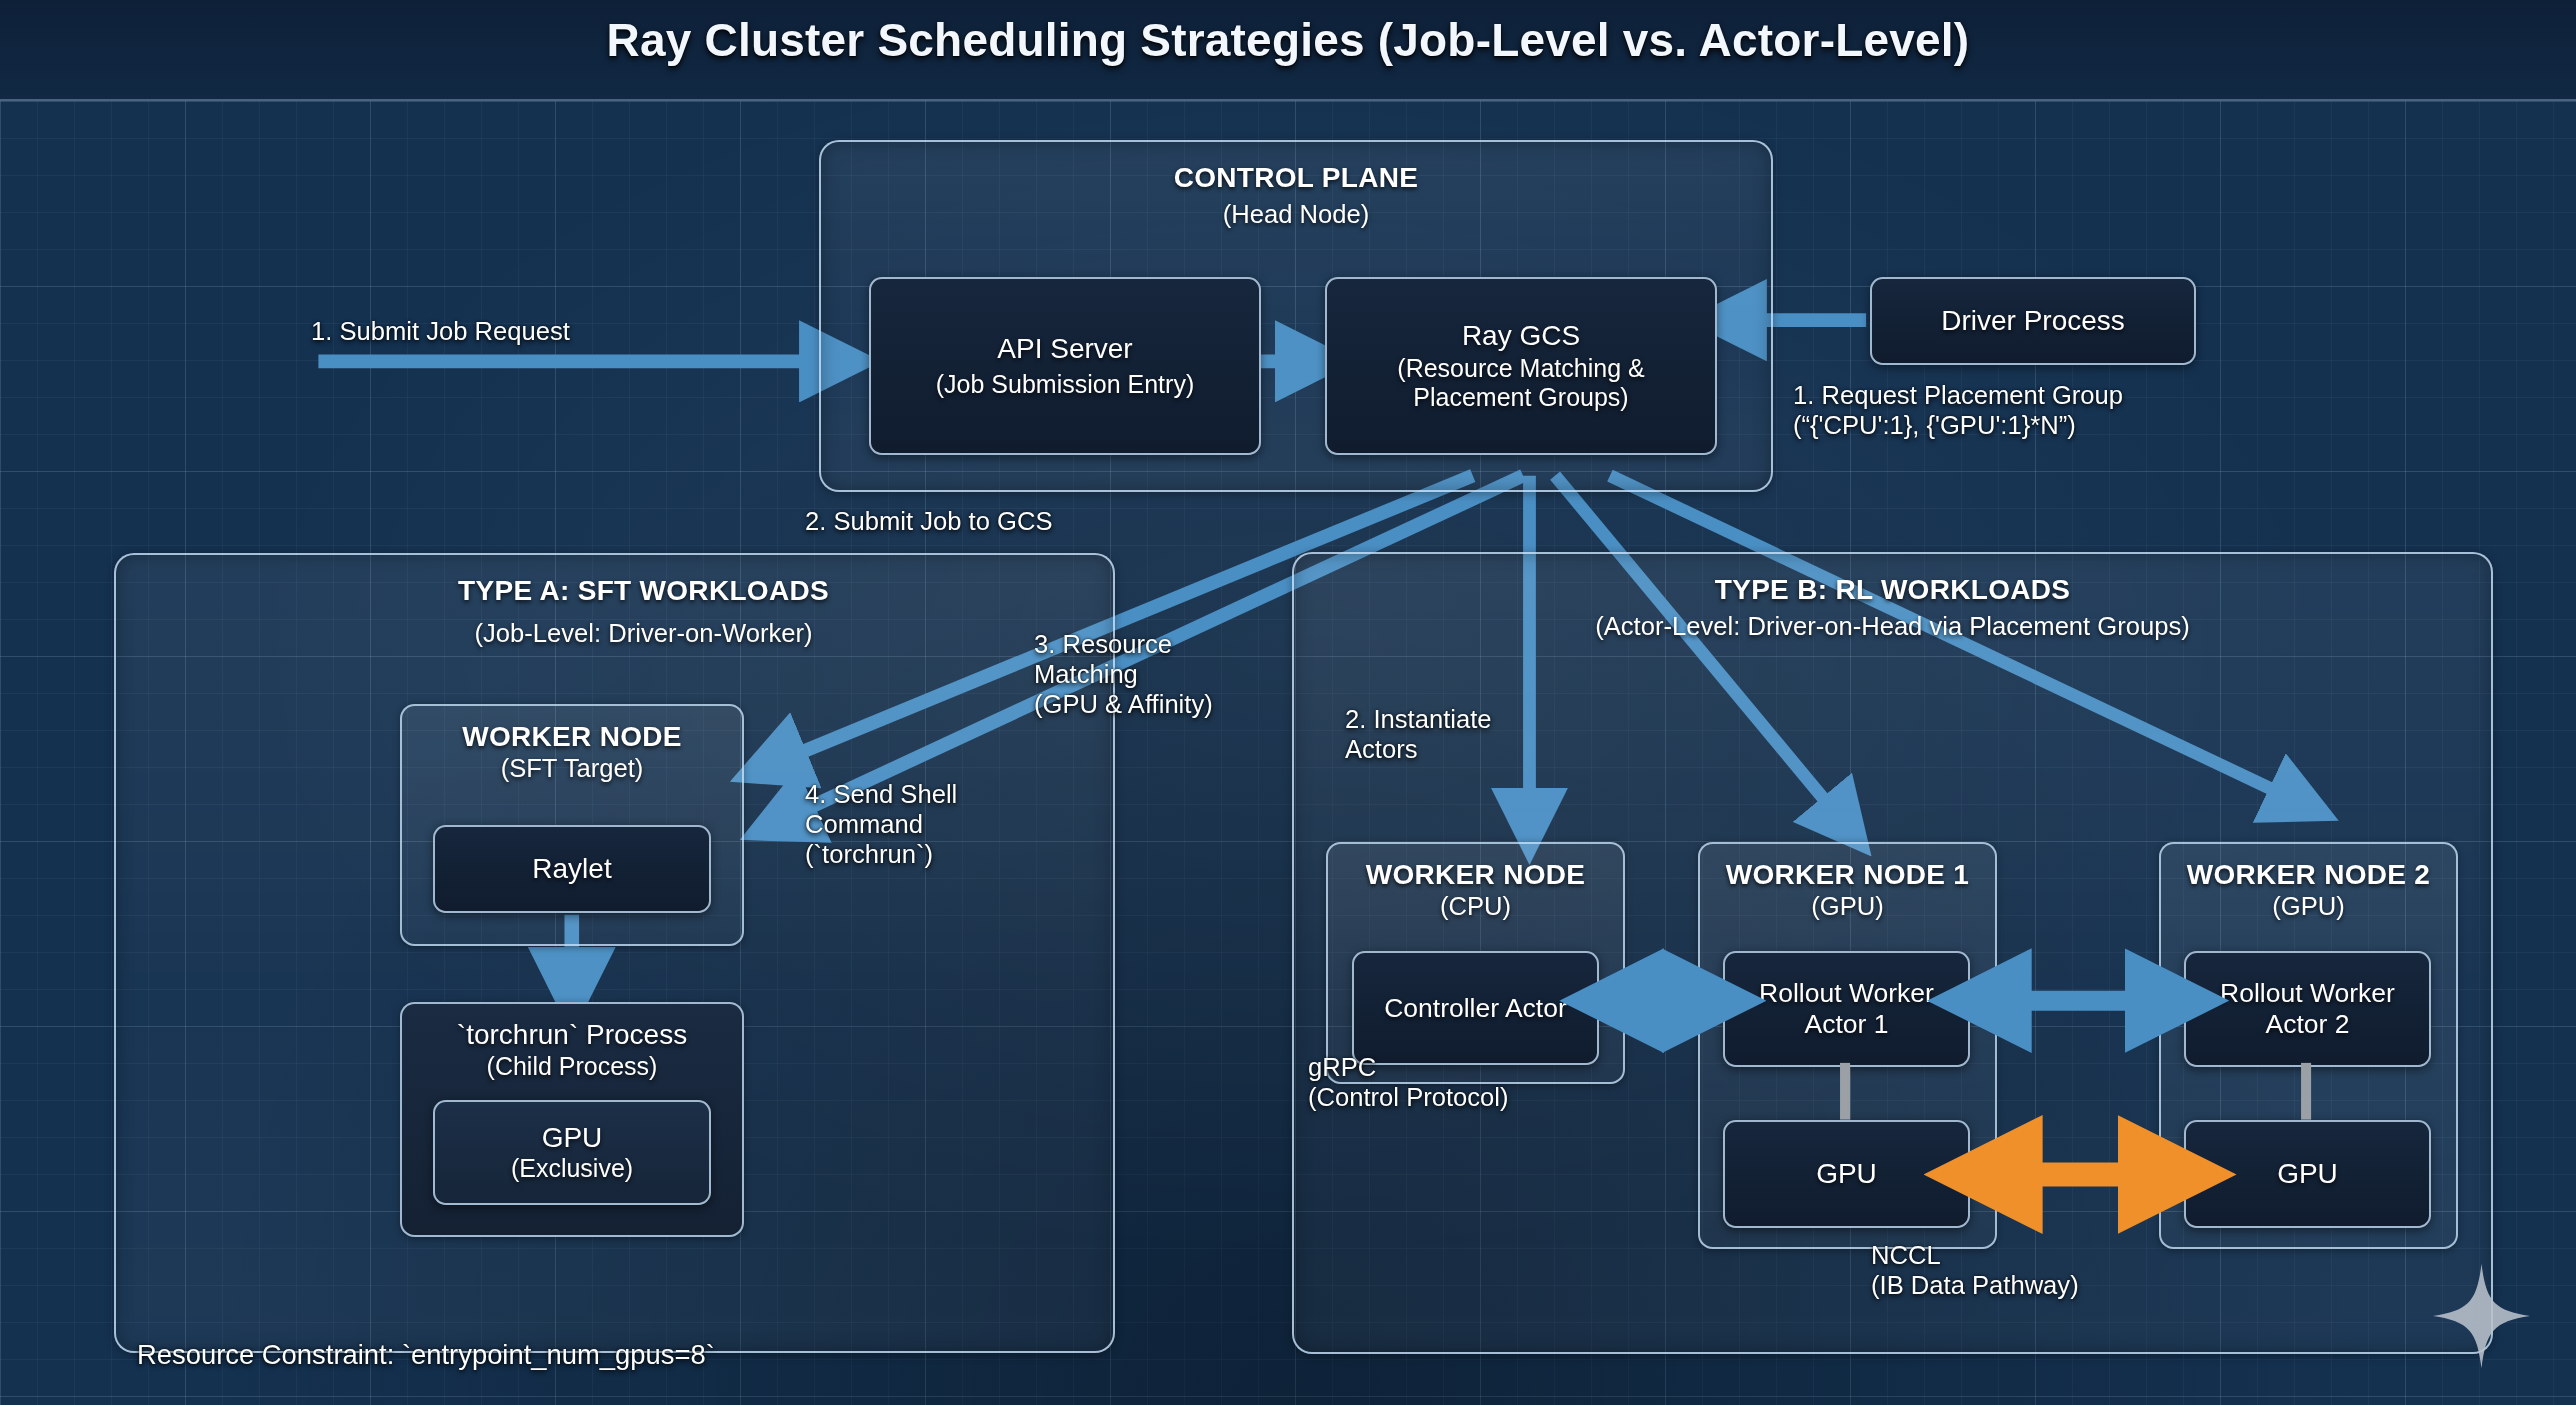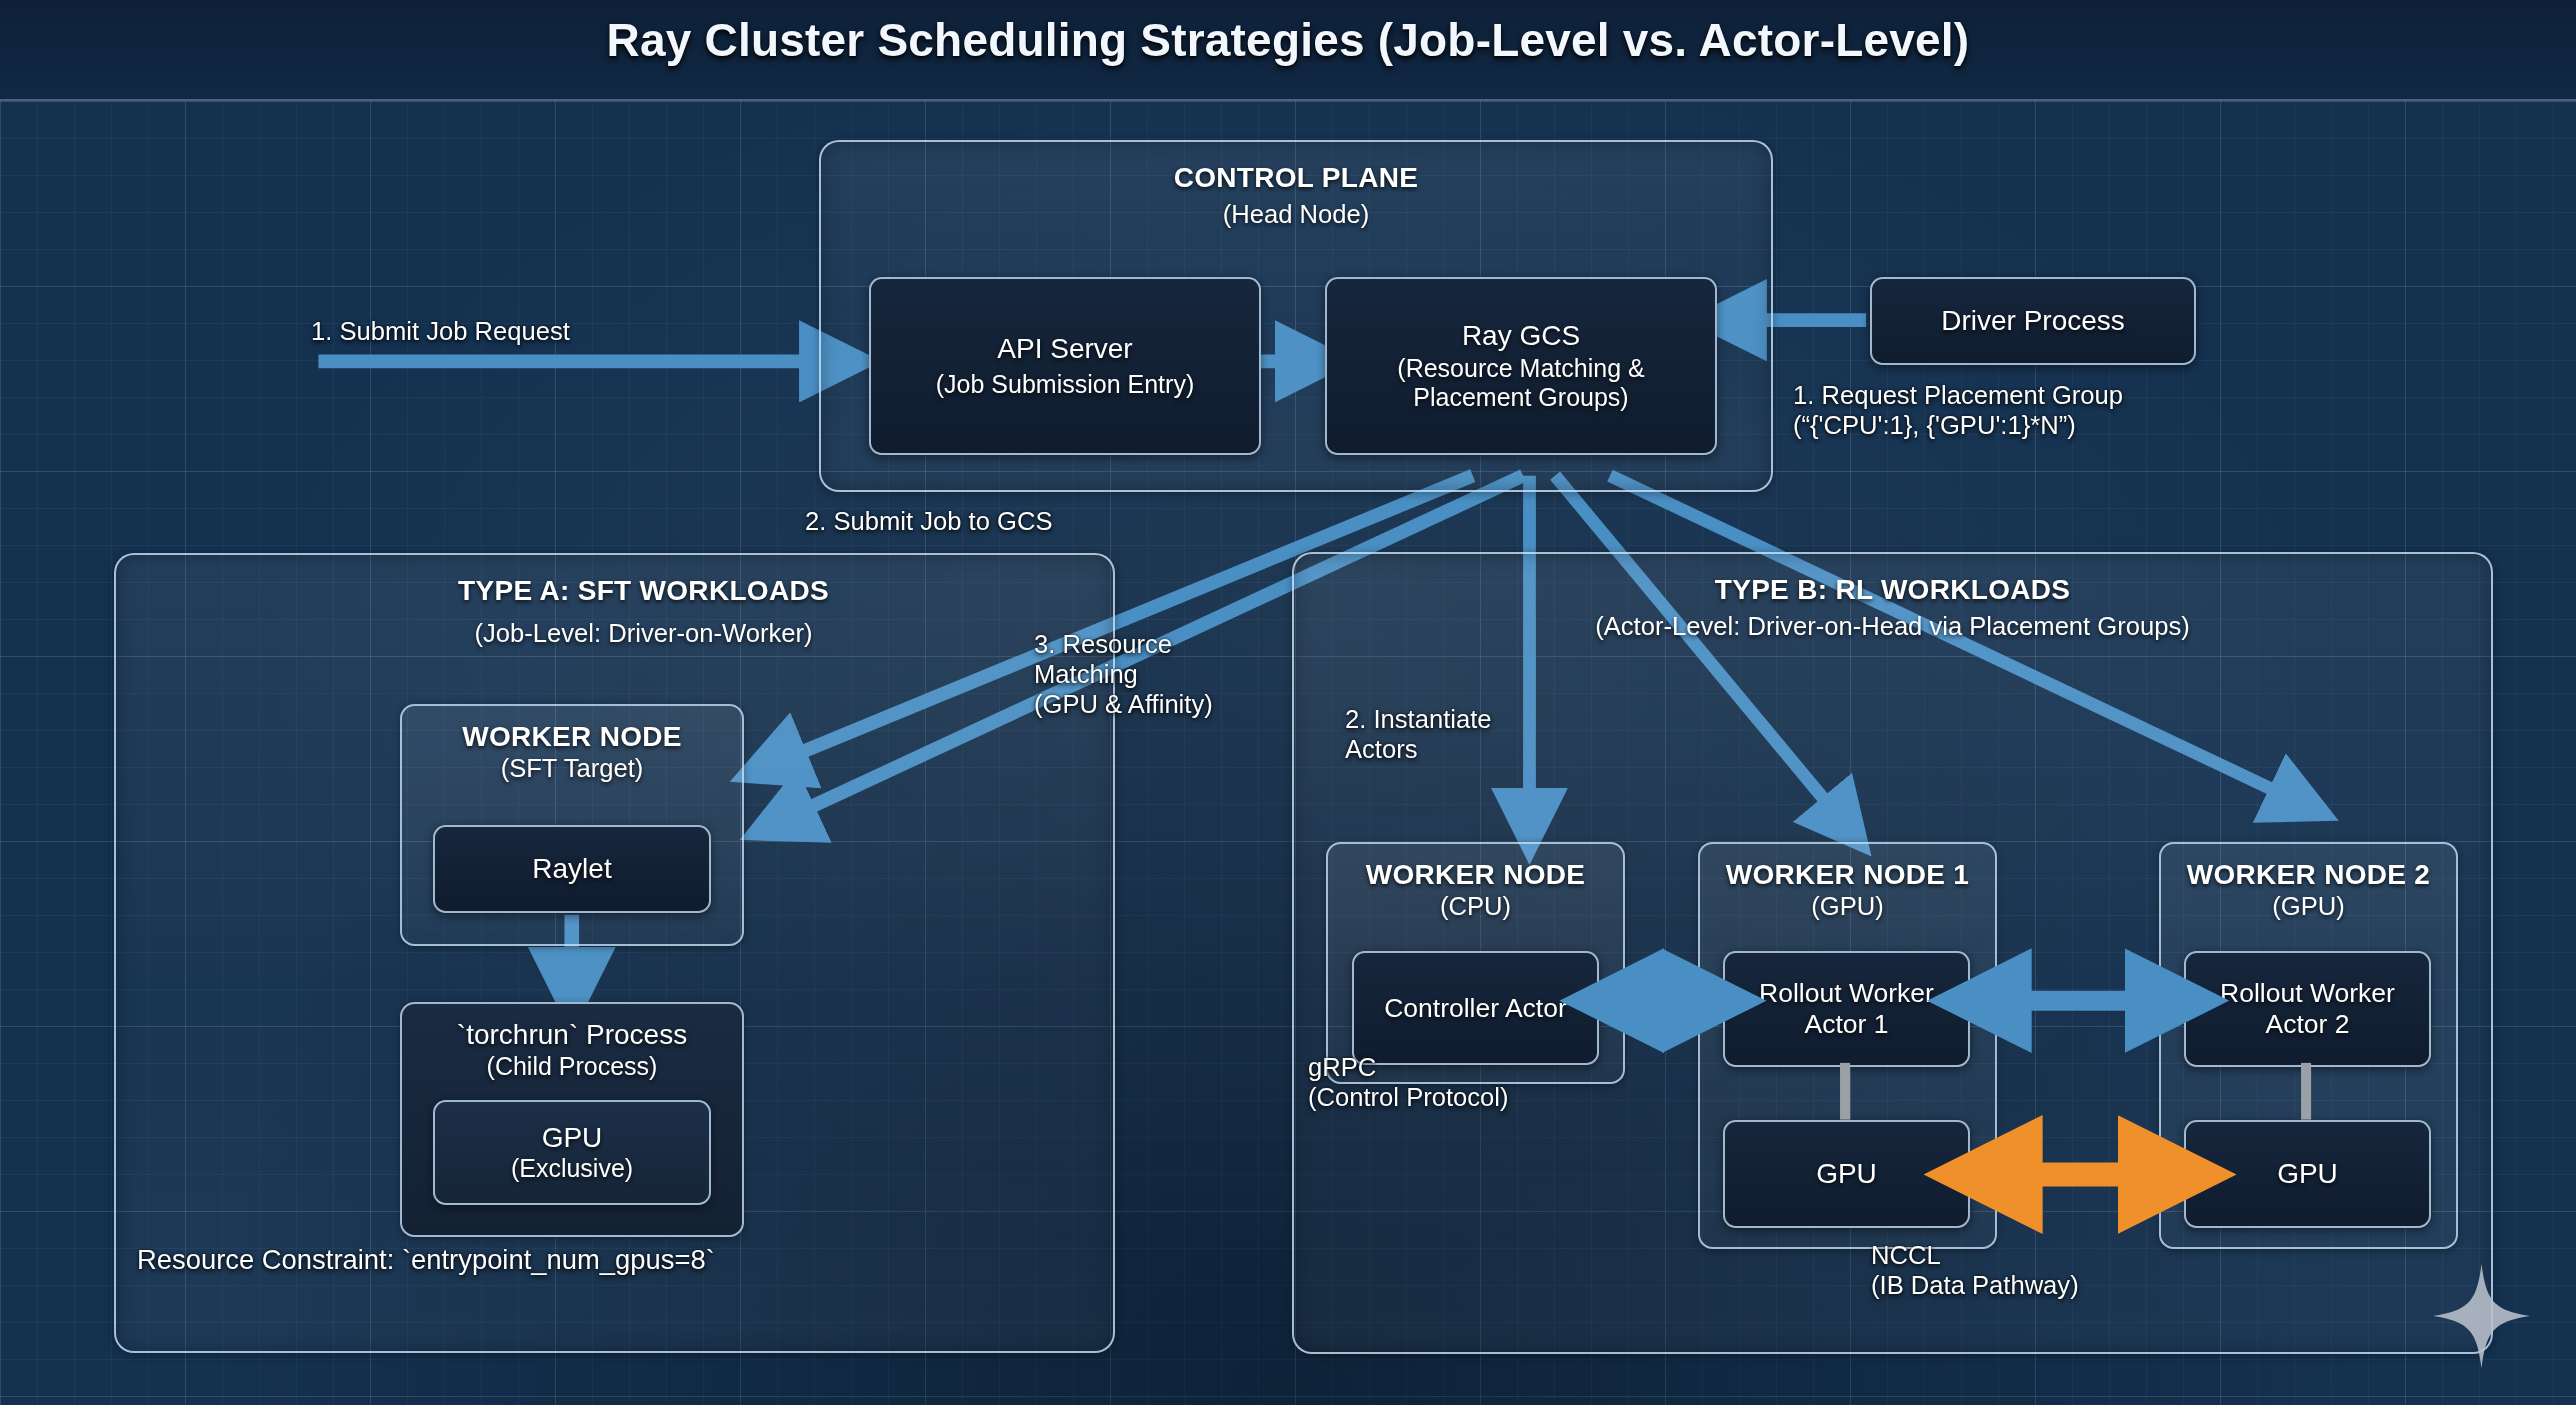--- a/index.html
+++ b/index.html
@@ -160,20 +160,23 @@
 (“{'CPU':1}, {'GPU':1}*N”)</div>
 
   <div class="flabel" style="left:311px;top:316px;width:512px;">1. Submit Job Request</div>
 
   <div class="flabel" style="left:805px;top:506px;width:384px;">2. Submit Job to GCS</div>
 
   <div class="flabel" style="left:1034px;top:629px;width:293px;">3. Resource
 Matching
 (GPU &amp; Affinity)</div>
 
+  <div class="flabel" style="left:805px;top:779px;width:293px;">4. Send Shell
+Command
+(`torchrun`)</div>
 
   <div class="flabel" style="left:1345px;top:704px;width:302px;">2. Instantiate
 Actors</div>
 
   <div class="flabel" style="left:1308px;top:1052px;width:393px;">gRPC
 (Control Protocol)</div>
 
   <div class="flabel" style="left:1871px;top:1240px;width:403px;">NCCL
 (IB Data Pathway)</div>
 
@@ -198,21 +201,21 @@
     <div class="ttl-blk" style="top:14.6px;">
       <div class="bx1">`torchrun` Process</div>
       <div class="bx2" style="margin-top:1.8px;">(Child Process)</div>
     </div>
   </div>
   <div class="darkbox" style="left:433px;top:1100px;width:274px;height:101px;background:linear-gradient(180deg,#1c2f48 0%,#162538 100%);">
     <div class="bx1">GPU</div>
     <div class="bx2">(Exclusive)</div>
   </div>
 
-  <div class="flabel" style="left:137px;top:1244px;width:924px;font-size:27.4px;">Resource Constraint: `entrypoint_num_gpus=8`</div>
+  <div class="flabel" style="left:137px;top:1339px;width:924px;font-size:27.4px;">Resource Constraint: `entrypoint_num_gpus=8`</div>
 
   <div class="panel" style="left:1292px;top:552px;width:1197px;height:798px;">
     <div class="ttl-blk" style="top:20px;">
       <div class="hdr">TYPE B: RL WORKLOADS</div>
       <div class="sub" style="margin-top:5.5px;">(Actor-Level: Driver-on-Head via Placement Groups)</div>
     </div>
   </div>
 
   <div class="node" style="left:1326px;top:842px;width:295px;height:238px;">
     <div class="ttl-blk" style="top:14.6px;">

